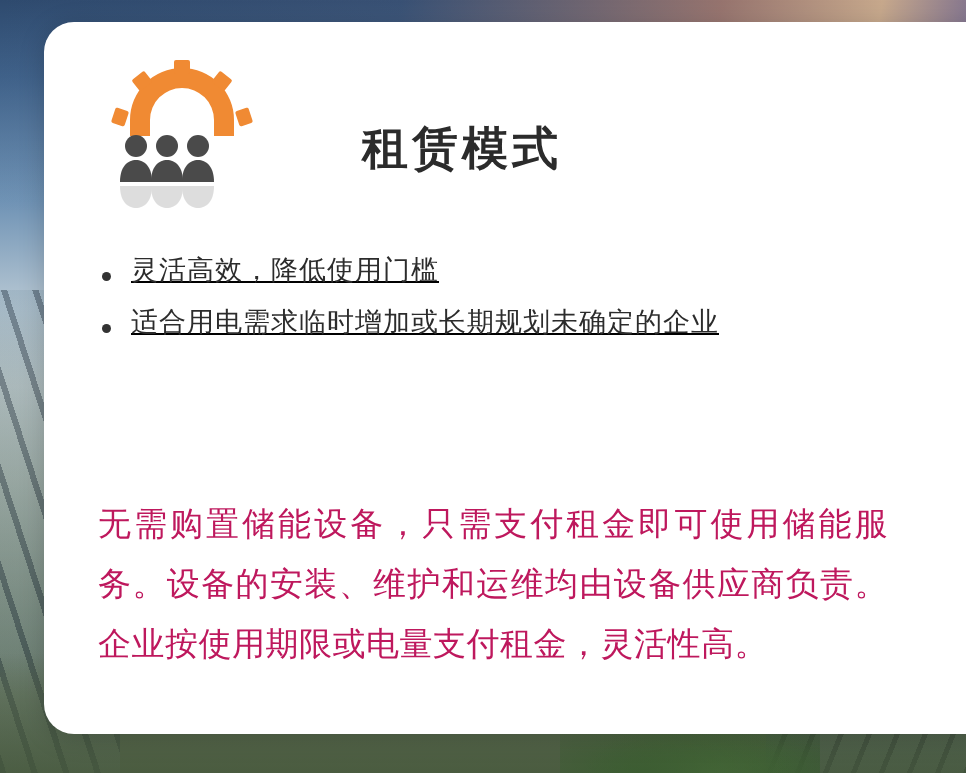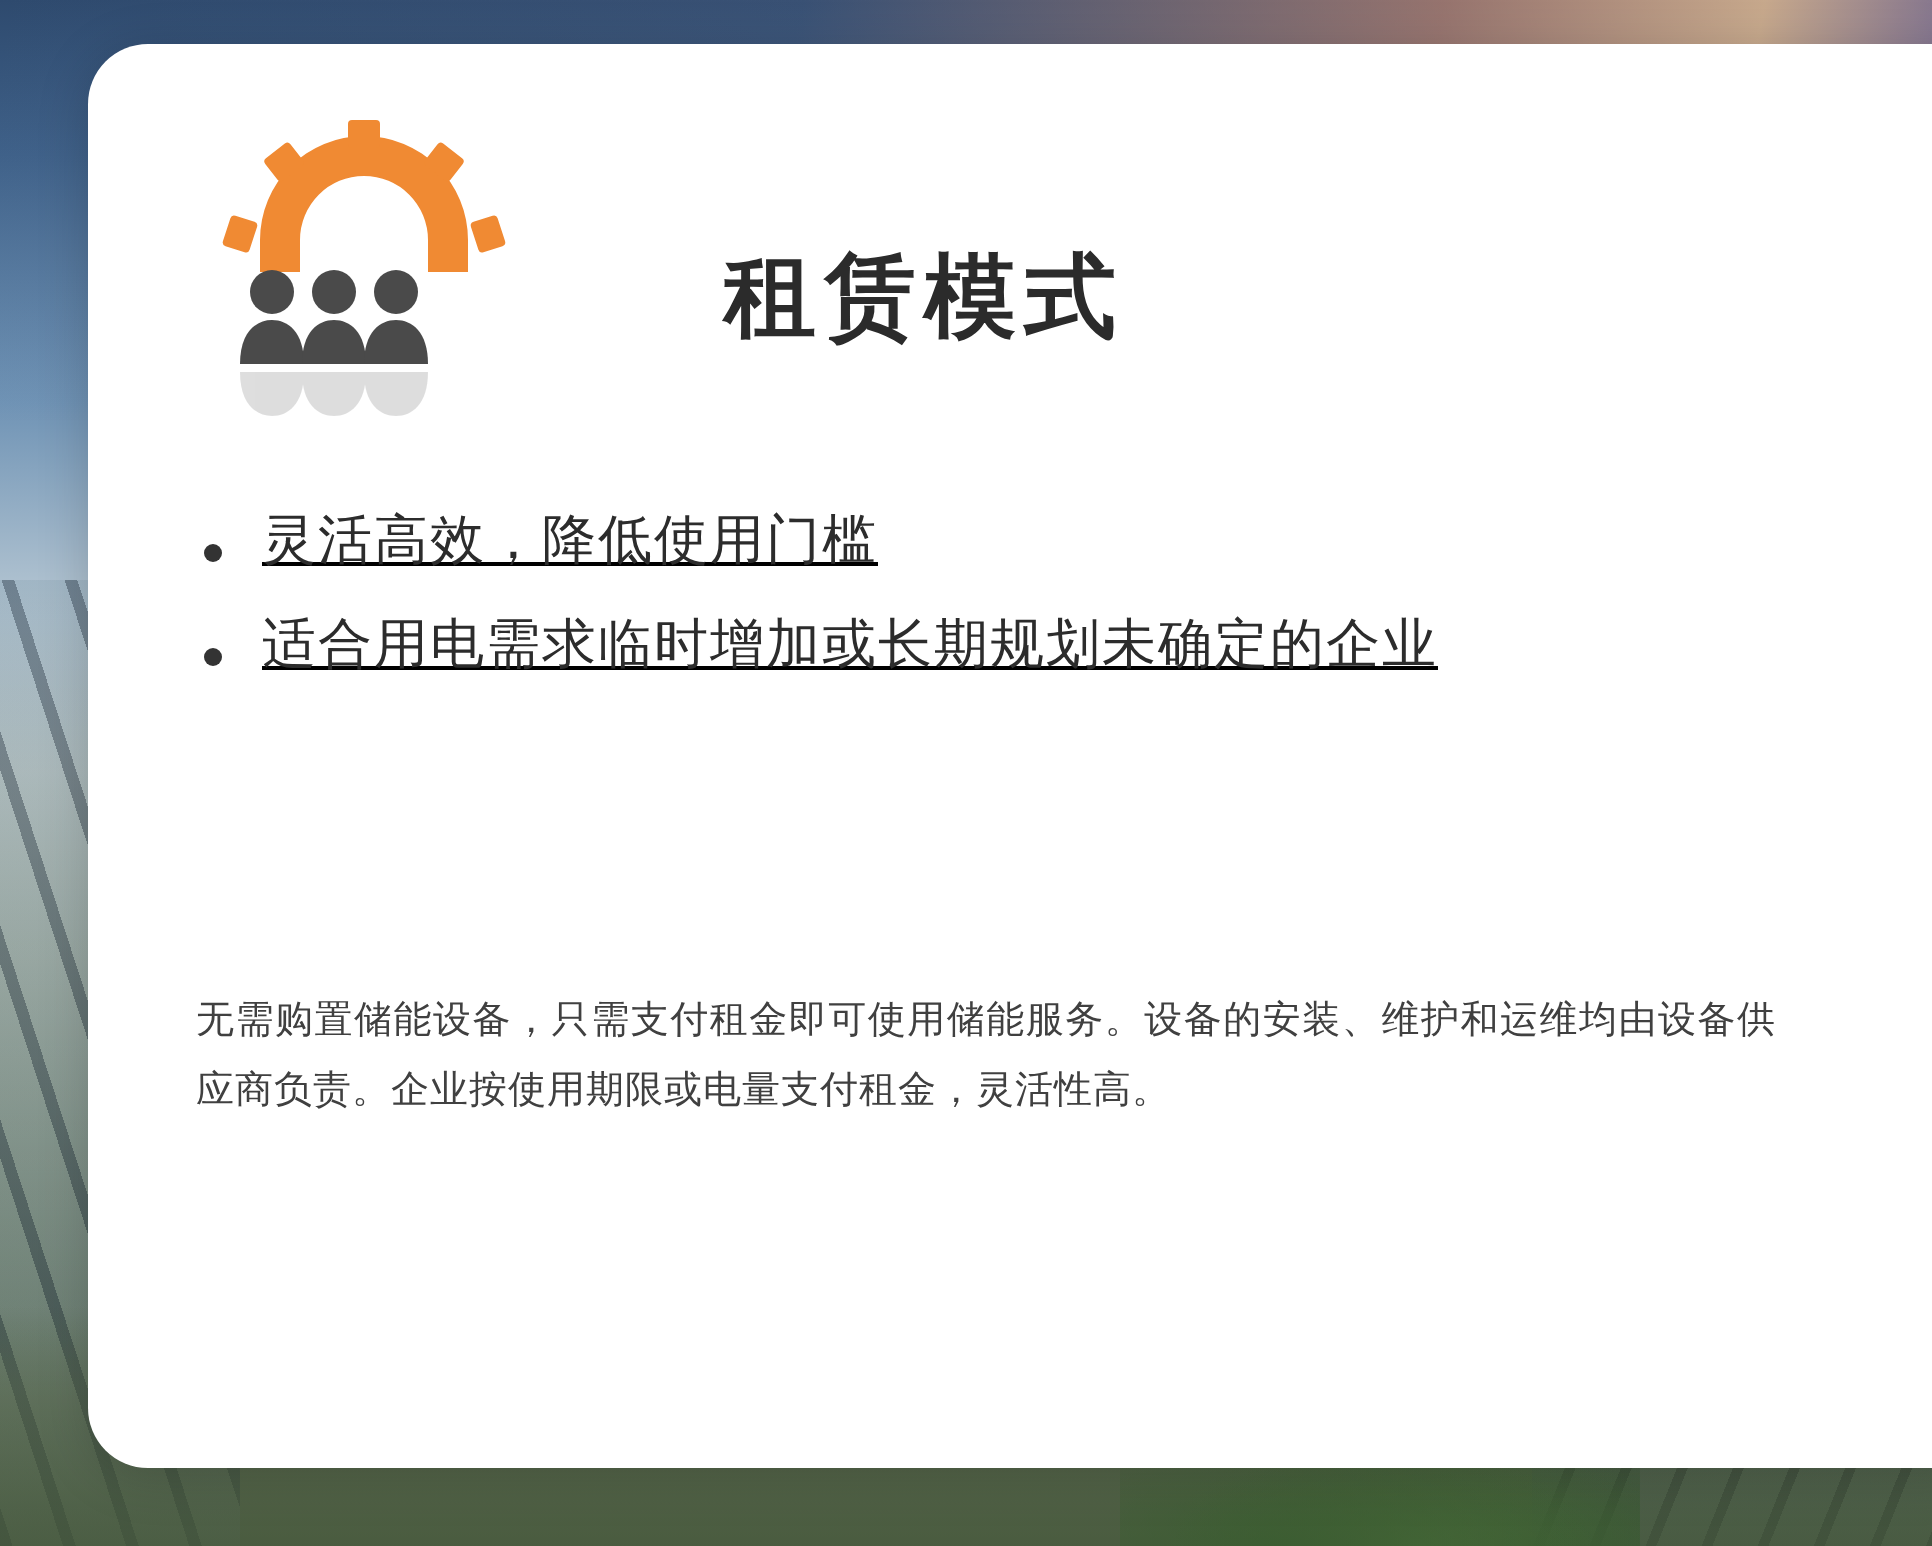--- a/index.html
+++ b/index.html
@@ -163,22 +163,22 @@
     line-height: 1.35;
     letter-spacing: 1px;
   }
 
   
   .paragraph {
     position: absolute;
     left: 54px;
     top: 472px;
     width: 790px;
-    font-size: 19px;
-    color: #404040;
+    font-size: 33px;
+    color: #be185d;
     line-height: 1.82;
     letter-spacing: 0.5px;
     text-align: justify;
   }
 </style>
 </head>
 <body>
 
 <div id="page">
 

